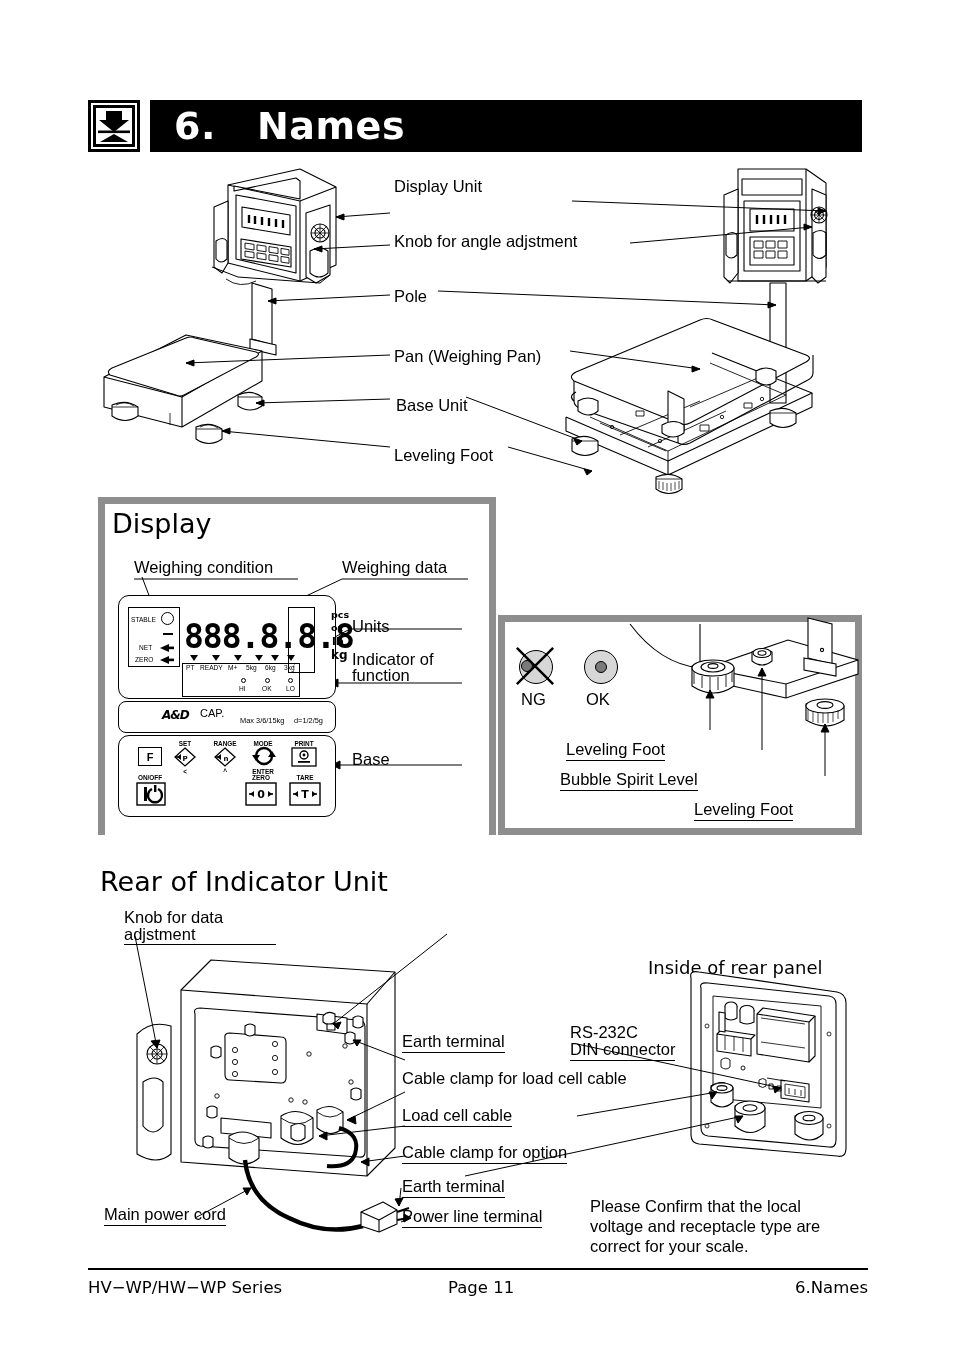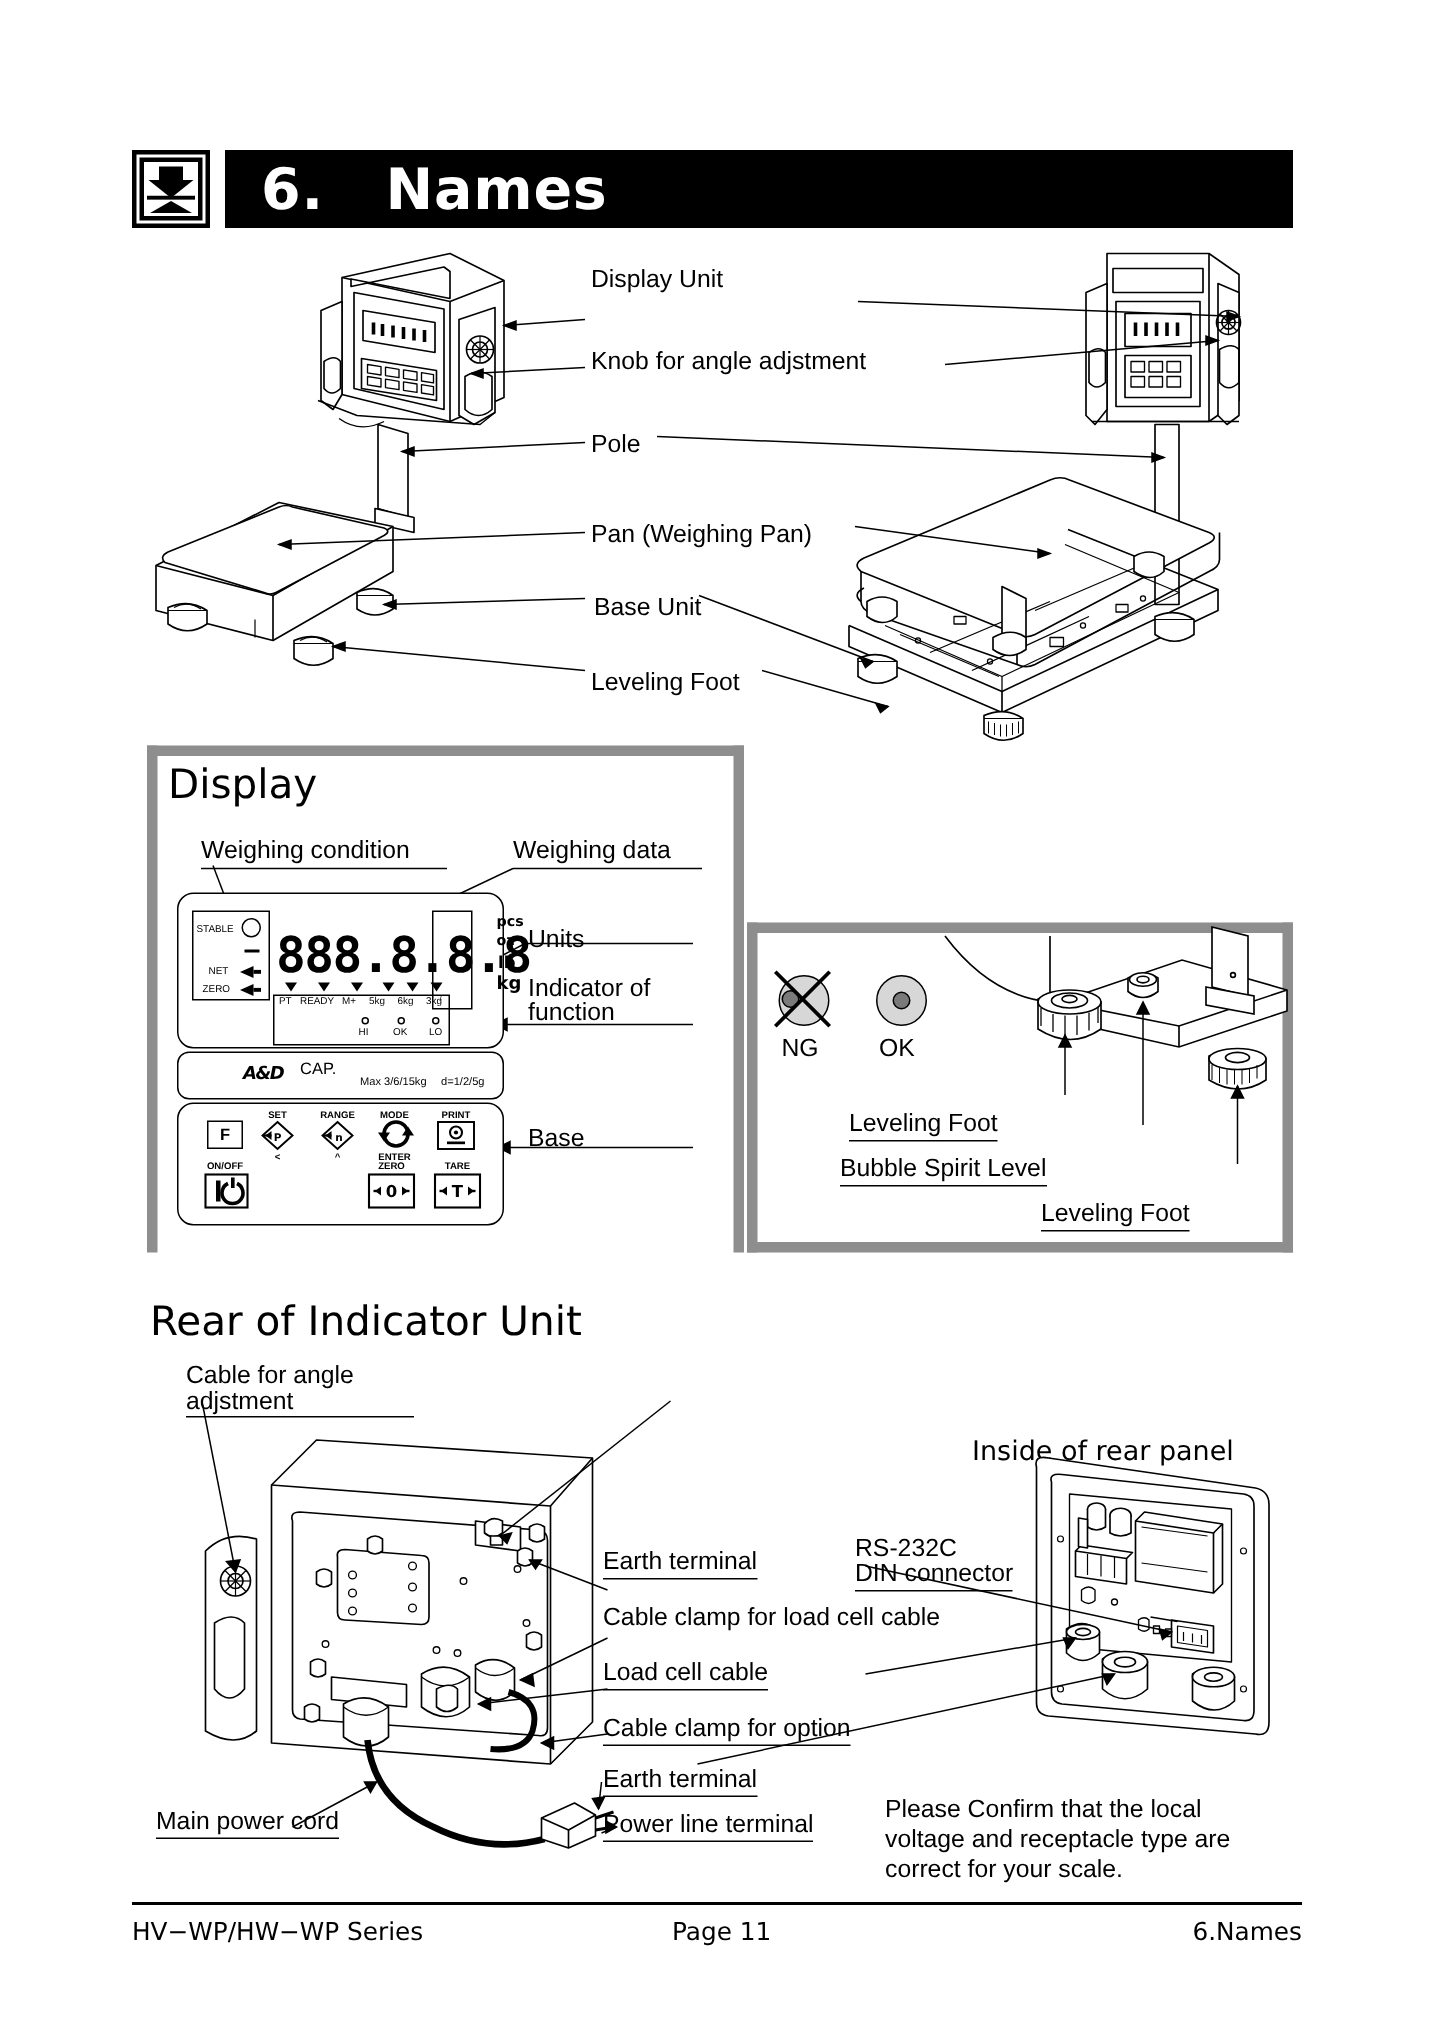--- a/index.html
+++ b/index.html
@@ -712,21 +712,21 @@
       <polygon points="215,106 211,114 219,114" fill="#000"></polygon>
     </g>
   </svg>
 
   <div class="lbl ul" style="left:566px;top:740px;">Leveling Foot</div>
   <div class="lbl ul" style="left:560px;top:770px;">Bubble Spirit Level</div>
   <div class="lbl ul" style="left:694px;top:800px;">Leveling Foot</div>
 
   <div class="heading" style="left:100px;top:866px;">Rear of Indicator Unit</div>
 
-  <div class="lbl" style="left:124px;top:908px;">Cable for angle</div>
+  <div class="lbl" style="left:124px;top:908px;">Knob for data</div>
   <div class="lbl" style="left:124px;top:925px;width:152px;border-bottom:1.5px solid #000;">adjstment</div>
 
 
   <div class="heading sm" style="left:648px;top:957px;">Inside of rear panel</div>
 
   <svg style="position:absolute;left:95px;top:930px;width:770px;height:320px" viewBox="0 0 770 320">
     <g fill="none" stroke="#000" stroke-width="1.1" stroke-linejoin="round">
 
       <g>
         <path d="M86 60 L116 30 L300 42 L300 218 L272 246 L86 232 Z" fill="#fff"></path>

